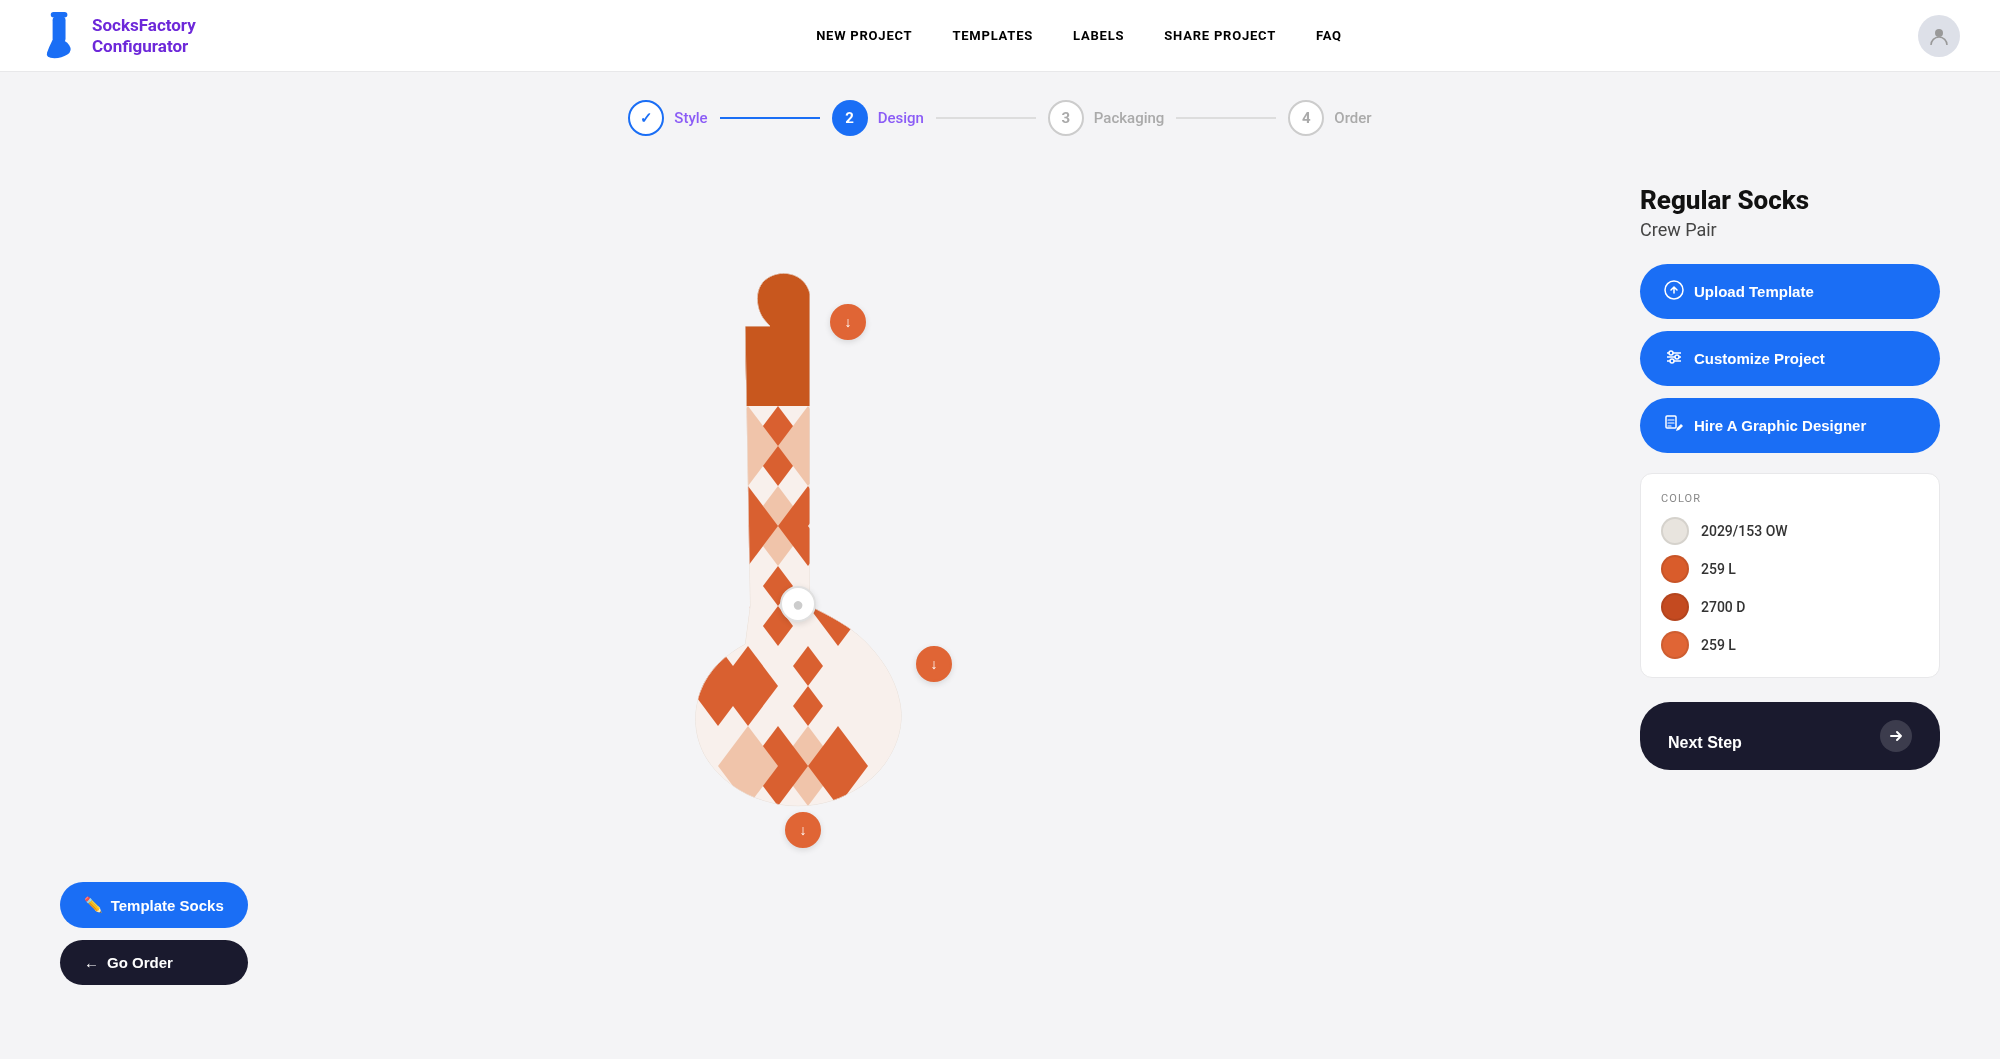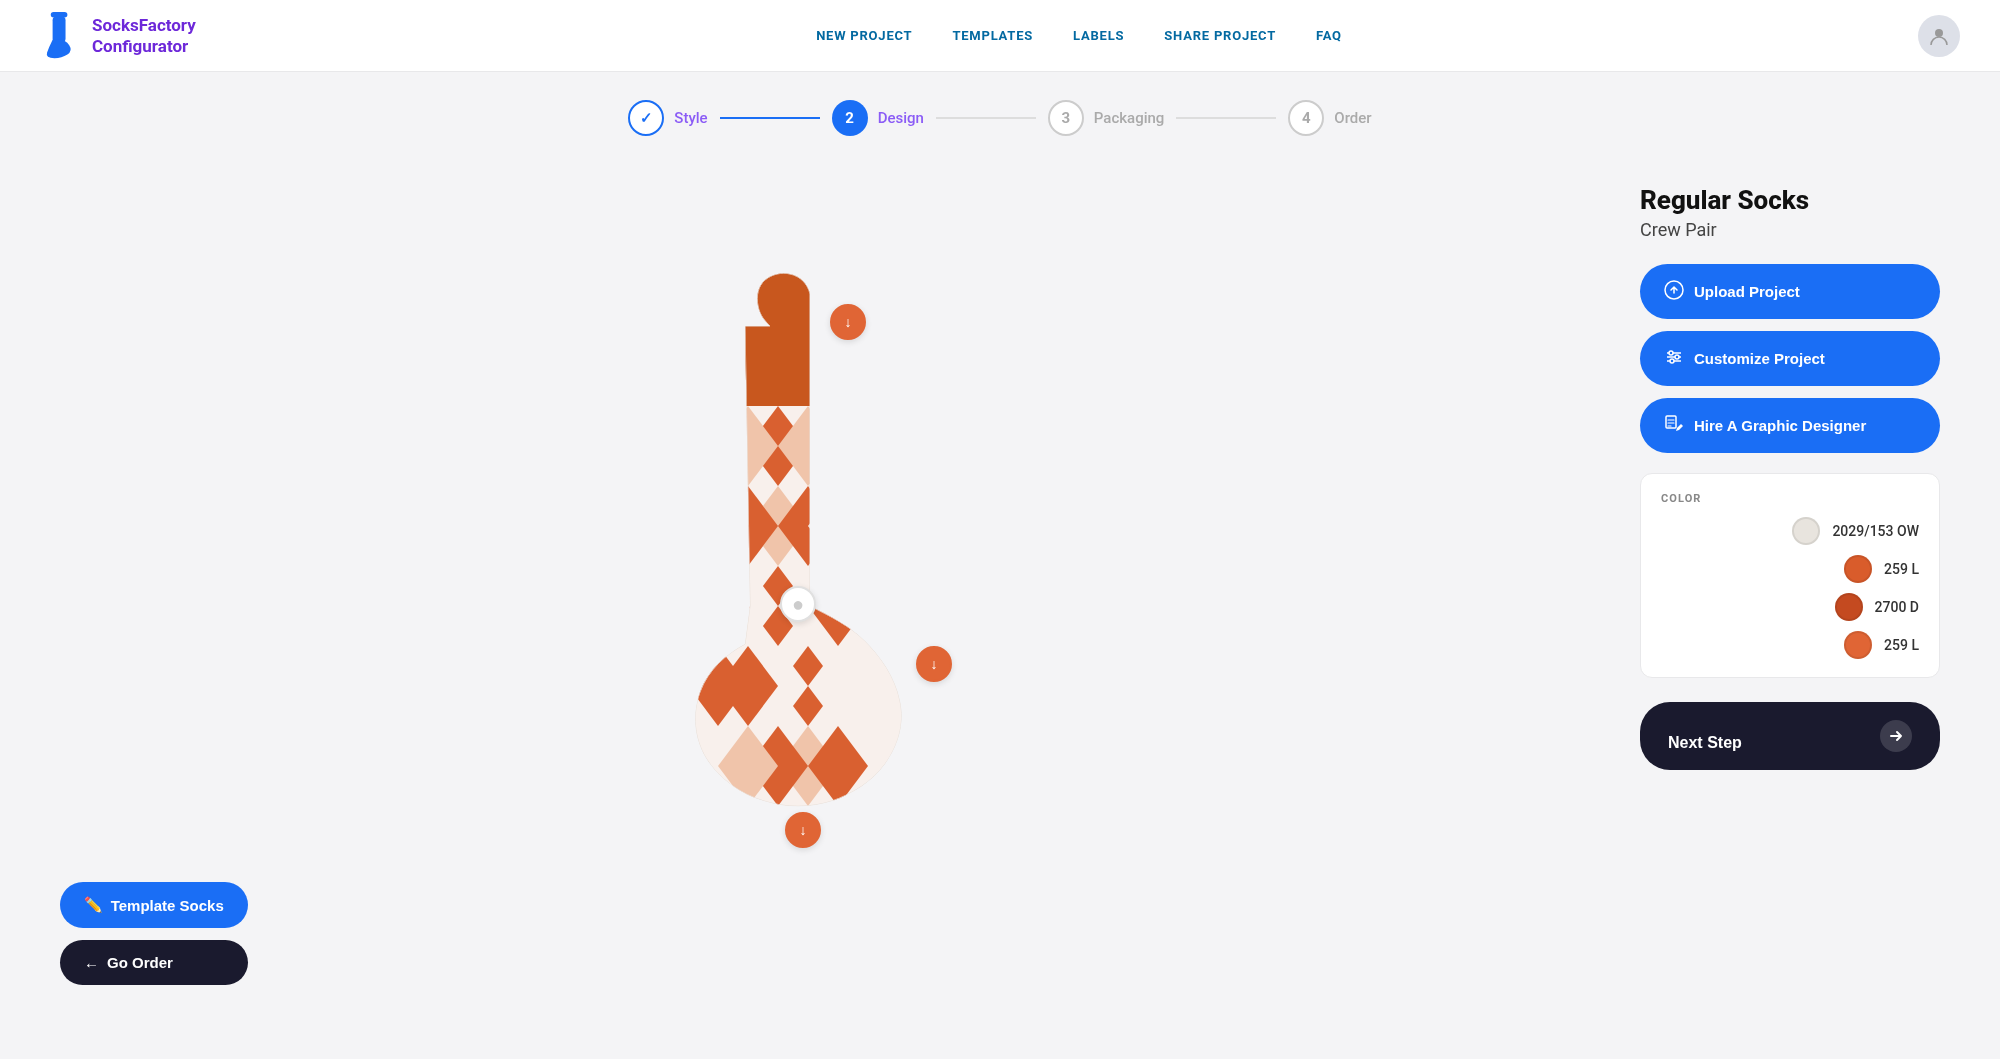--- a/index.html
+++ b/index.html
@@ -38,21 +38,21 @@
     .nav {
       flex: 1;
       display: flex;
       justify-content: center;
       gap: 40px;
     }
     .nav-item {
       font-size: 13px;
       font-weight: 700;
       letter-spacing: 0.06em;
-      color: #0369a1;
+      color: #000000;
       cursor: pointer;
       text-transform: uppercase;
     }
     .user-avatar {
       width: 42px;
       height: 42px;
       border-radius: 50%;
       background: #dde0e8;
       display: flex;
       align-items: center;
@@ -247,32 +247,31 @@
     
     .color-panel {
       background: #fff;
       border-radius: 12px;
       padding: 18px 20px;
       border: 1px solid #e8e8ea;
       margin-top: 4px;
     }
     .color-panel-title {
       font-size: 11px;
-      font-weight: 700;
+      font-weight: 400;
       letter-spacing: 0.1em;
       color: #888;
       text-transform: uppercase;
       margin-bottom: 12px;
     }
     .color-row {
       display: flex;
       align-items: center;
       gap: 12px;
       margin-bottom: 10px;
-      justify-content: flex-end;
     }
     .color-row:last-child { margin-bottom: 0; }
     .color-dot {
       width: 28px;
       height: 28px;
       border-radius: 50%;
       flex-shrink: 0;
       border: 2px solid rgba(0,0,0,0.08);
     }
     .color-label {
@@ -453,21 +452,21 @@
 
     <div class="action-buttons">
 
       <button class="btn-action">
         <span>
           <svg width="20" height="20" viewBox="0 0 20 20" fill="none">
             <circle cx="10" cy="10" r="9" stroke="white" stroke-width="1.5"></circle>
             <path d="M10 13V7M7 10l3-3 3 3" stroke="white" stroke-width="1.5" stroke-linecap="round"></path>
           </svg>
         </span>
-        <span>Upload Project</span>
+        <span>Upload Template</span>
       </button>
 
       <button class="btn-action">
         <span>
           <svg width="20" height="20" viewBox="0 0 20 20" fill="none">
             <line x1="3" y1="6" x2="17" y2="6" stroke="white" stroke-width="1.5"></line>
             <line x1="3" y1="10" x2="17" y2="10" stroke="white" stroke-width="1.5"></line>
             <line x1="3" y1="14" x2="17" y2="14" stroke="white" stroke-width="1.5"></line>
             <circle cx="7" cy="6" r="2" fill="#1a6ef5" stroke="white" stroke-width="1.5"></circle>
             <circle cx="13" cy="10" r="2" fill="#1a6ef5" stroke="white" stroke-width="1.5"></circle>

